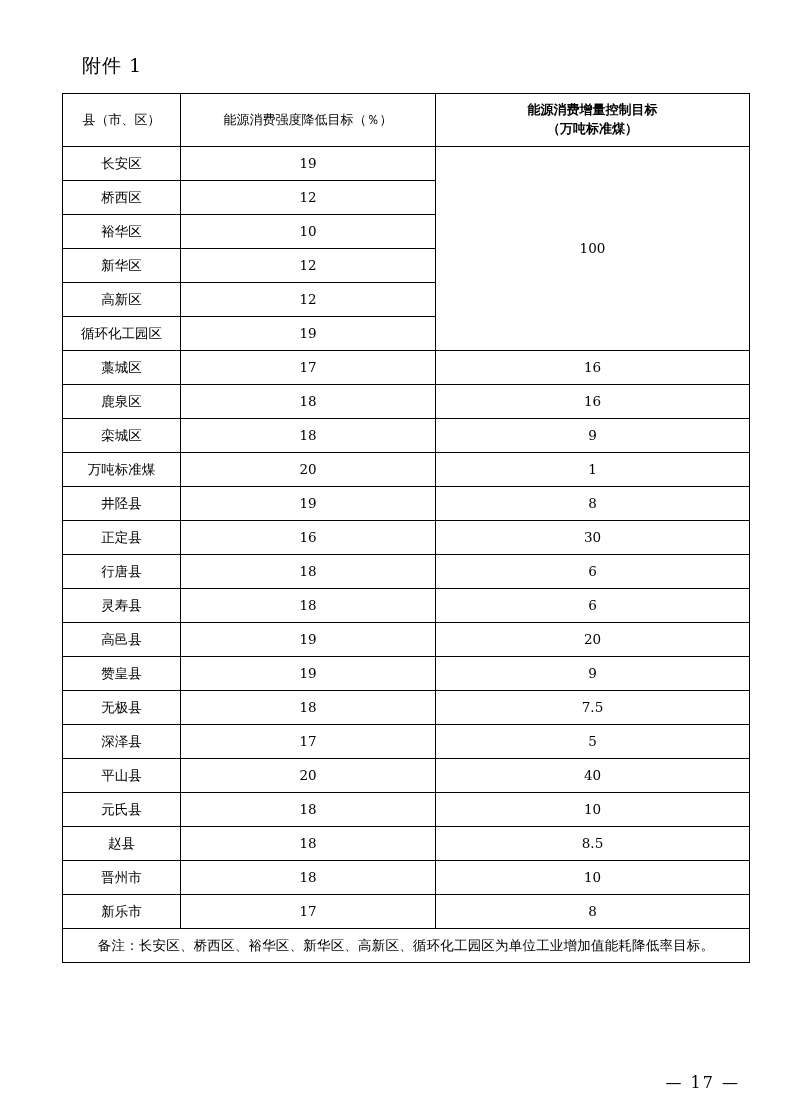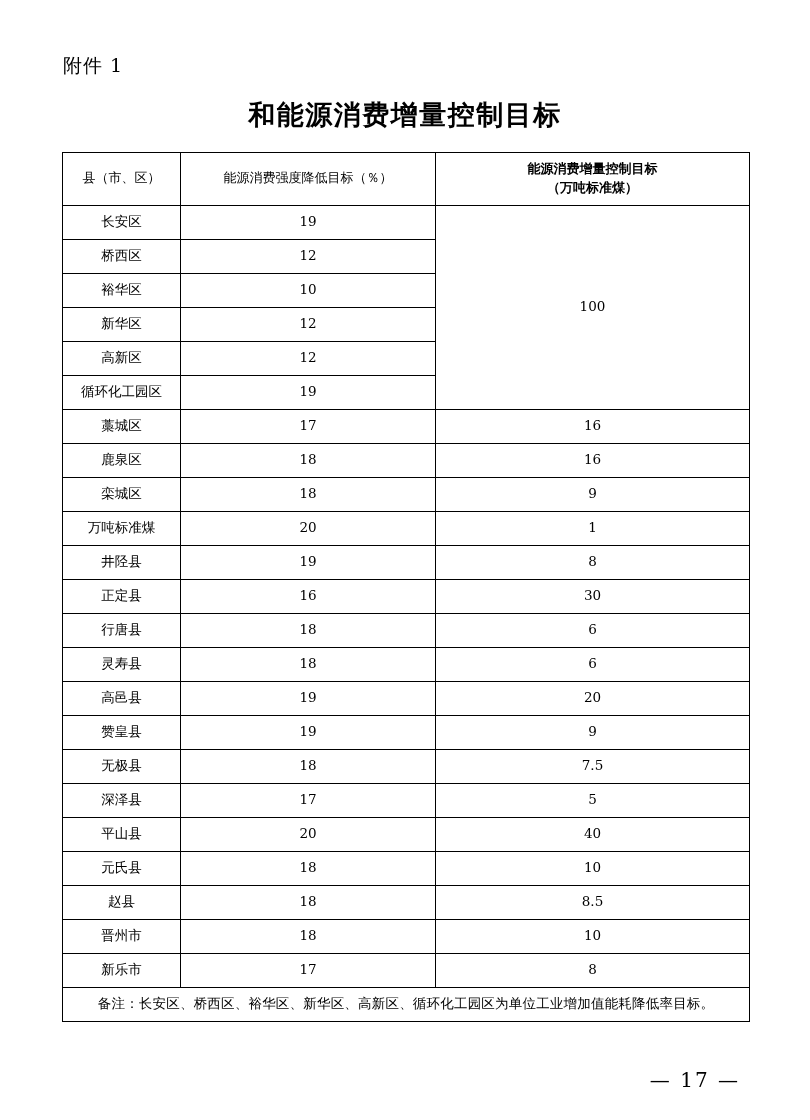--- a/index.html
+++ b/index.html
@@ -18,21 +18,21 @@
   .page {
     width: 810px;
     height: 1120px;
     box-sizing: border-box;
     padding: 45px 62px 20px 62px;
     position: relative;
   }
   .attachment-label {
     font-size: 19px;
     letter-spacing: 1px;
-    margin: 8px 0 14px 1px;
+    margin: 8px 0 14px 20px;
     font-family: "DejaVu Serif", "Liberation Serif", serif;
   }
   .doc-title {
     text-align: center;
     font-size: 27px;
     font-weight: bold;
     line-height: 1.65;
     letter-spacing: 1.5px;
     margin: 0 auto 14px auto;
     width: 92%;
@@ -75,34 +75,33 @@
   }
   td.note-cell {
     height: 34px;
     font-size: 12.5px;
     letter-spacing: 0.2px;
   }
   .page-number {
     position: absolute;
     bottom: 28px;
     right: 70px;
-    font-size: 20px;
+    font-size: 16px;
     letter-spacing: 2px;
     font-family: "DejaVu Serif", "Liberation Serif", serif;
   }
 </style>
 </head>
 <body>
 
 <div class="page">
 
   <div class="attachment-label">附件 1</div>
 
   <div class="doc-title">
-    <span class="line2">和能源消费增量控制目标</span>
   </div>
 
   <table class="data-table">
     <colgroup>
       <col class="col-county">
       <col class="col-intensity">
       <col class="col-increment">
     </colgroup>
     <thead>
       <tr>

